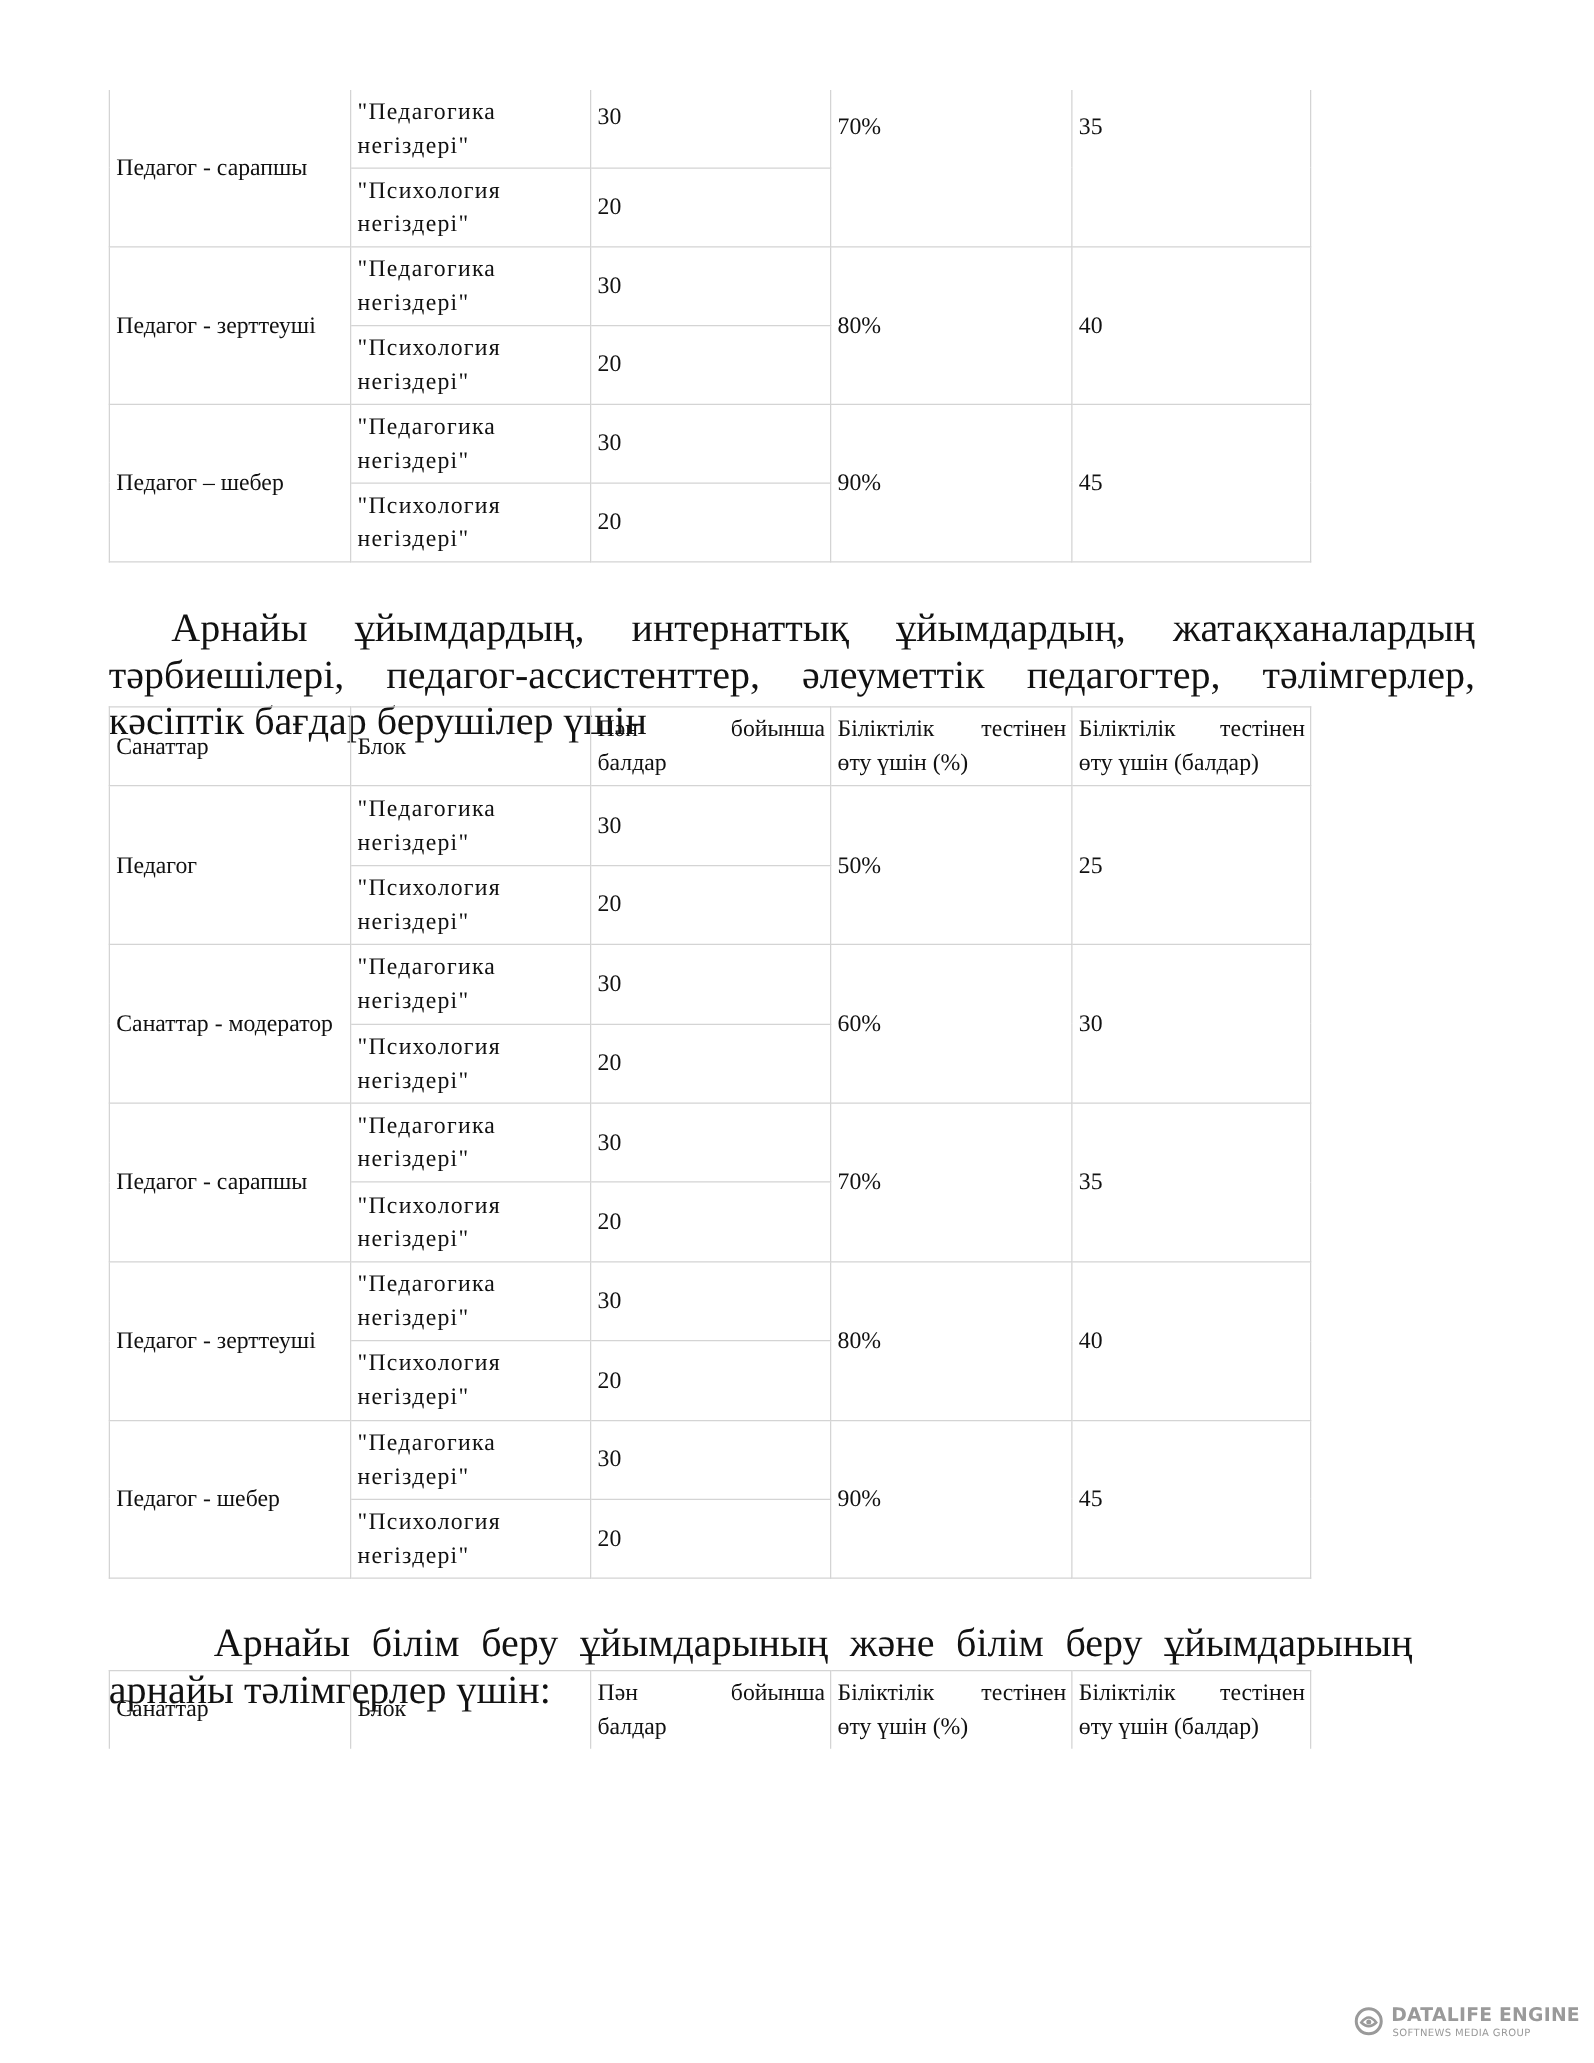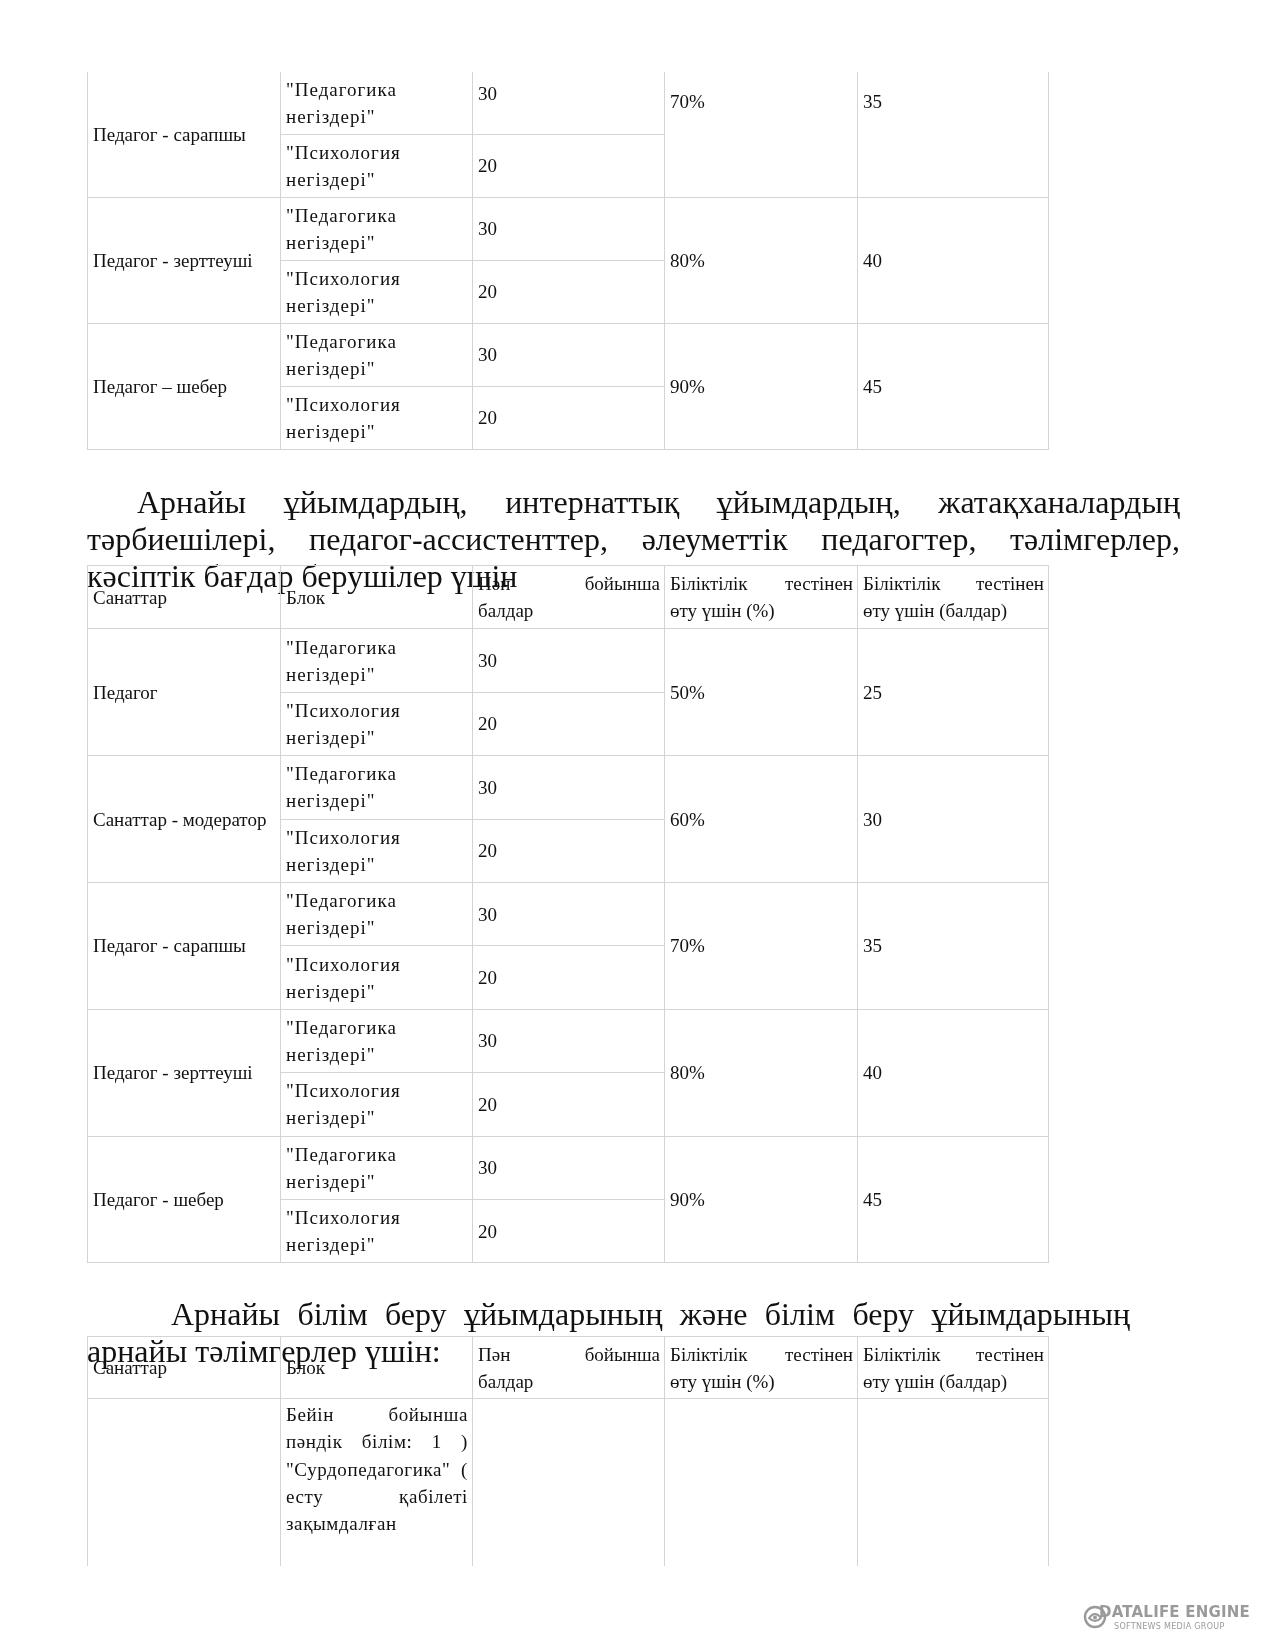--- a/index.html
+++ b/index.html
@@ -39,21 +39,21 @@
     position: absolute; left: 87px; width: 1093px;
     font-size: 32px; line-height: 37px; text-align: justify; color: #111;
   }
   #p1 { top: 452px; text-indent: 50px; }
   #p2 { top: 1264px; width: 1043px; text-indent: 84px; }
   .wm {
     position: absolute; left: 1083px; top: 1602px; width: 180px; height: 36px;
     color: #9a9a9a; font-family: "DejaVu Sans", sans-serif;
   }
   .wm .logo { position: absolute; left: 0; top: 3px; width: 24px; height: 24px; }
-  .wm .name { position: absolute; left: 16px; top: 1px; font-size: 15px; font-weight: bold; letter-spacing: 0.2px; white-space: nowrap; }
+  .wm .name { position: absolute; left: 30px; top: 1px; font-size: 15px; font-weight: bold; letter-spacing: 0.2px; white-space: nowrap; }
   .wm .sub { position: absolute; left: 31px; top: 20px; font-size: 8px; letter-spacing: 0.3px; white-space: nowrap; }
 </style>
 </head>
 <body>
 
 <table class="tbl cont" id="t1">
   <colgroup>
       <col class="c1">
       <col class="c2">
       <col class="c3">
@@ -189,27 +189,20 @@
       <col class="c5">
     </colgroup>
   <tbody>
     <tr class="h">
       <td>Санаттар</td>
       <td>Блок</td>
       <td class="head"><span>Пән бойынша</span> <span class="l2">балдар</span></td>
       <td class="head"><span>Біліктілік тестінен</span> <span class="l2">өту үшін (%)</span></td>
       <td class="head"><span>Біліктілік тестінен</span> <span class="l2">өту үшін (балдар)</span></td>
     </tr>
-    <tr class="d">
-      <td></td>
-      <td class="long">Бейін бойынша пәндік білім: 1 ) "Сурдопедагогика" ( есту қабілеті зақымдалған</td>
-      <td></td>
-      <td></td>
-      <td></td>
-    </tr>
   </tbody>
 </table>
 
 <div class="wm">
   <svg class="logo" viewBox="0 0 24 24">
     <circle cx="12" cy="12" r="10" fill="none" stroke="#9a9a9a" stroke-width="2.4"></circle>
     <path d="M6 13 Q12 5 18 13 Q12 19 6 13 Z" fill="none" stroke="#9a9a9a" stroke-width="2"></path>
     <circle cx="12" cy="12.5" r="2" fill="#9a9a9a"></circle>
   </svg>
   <span class="name">DATALIFE ENGINE</span>

